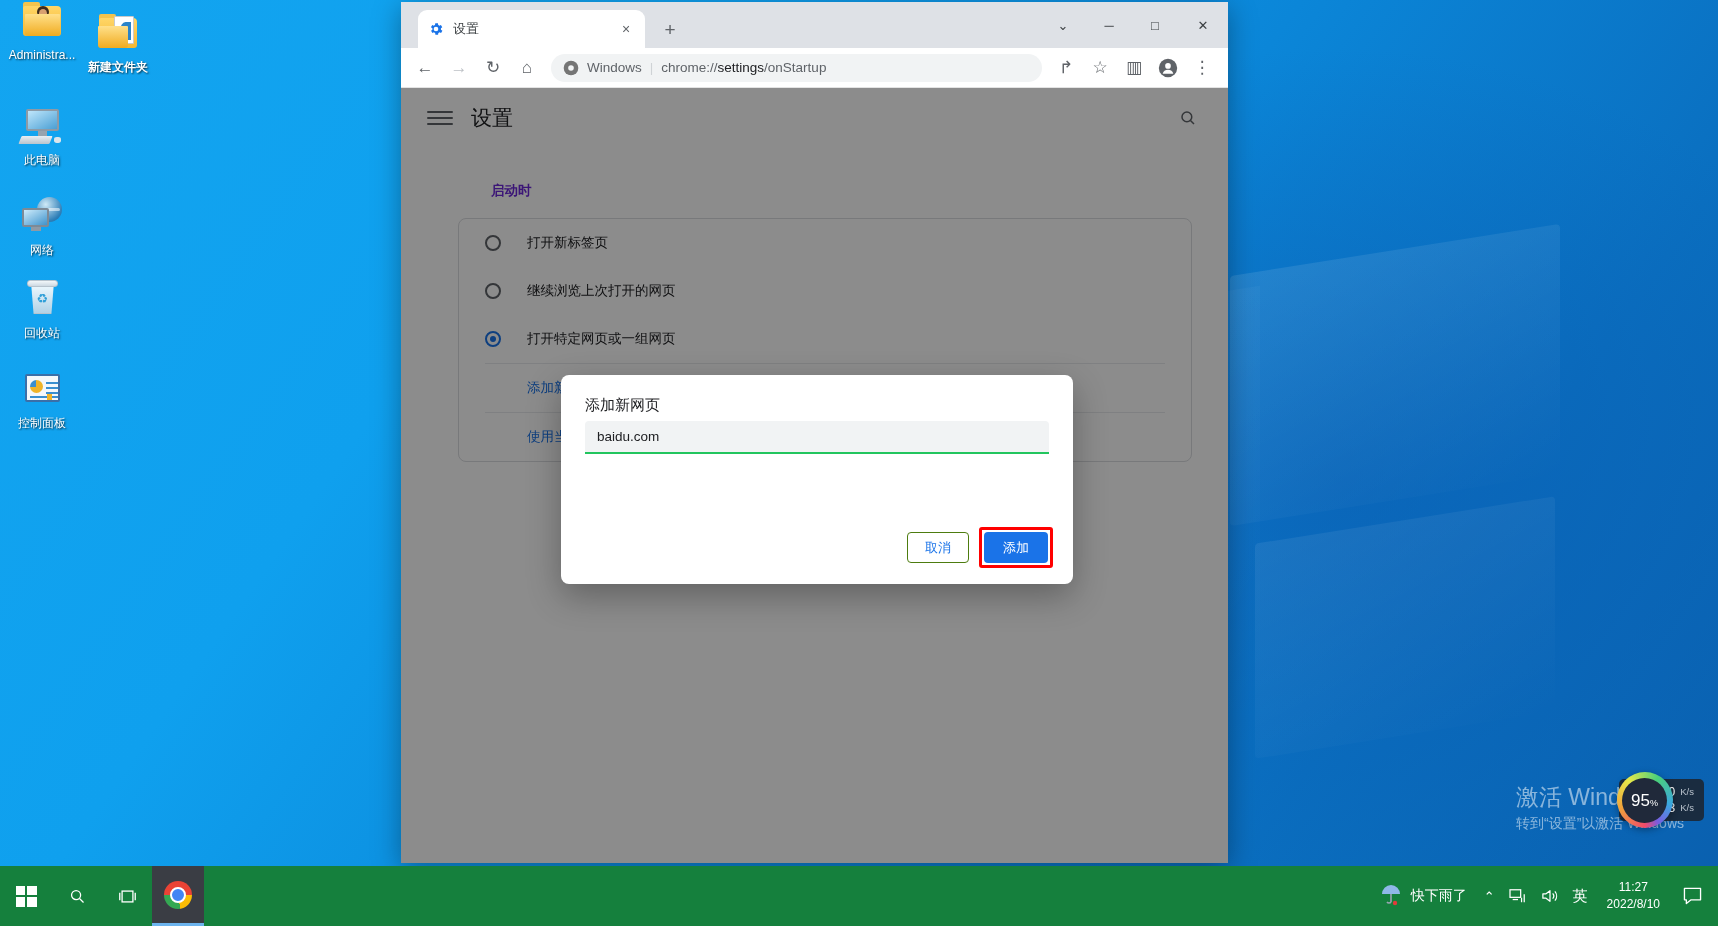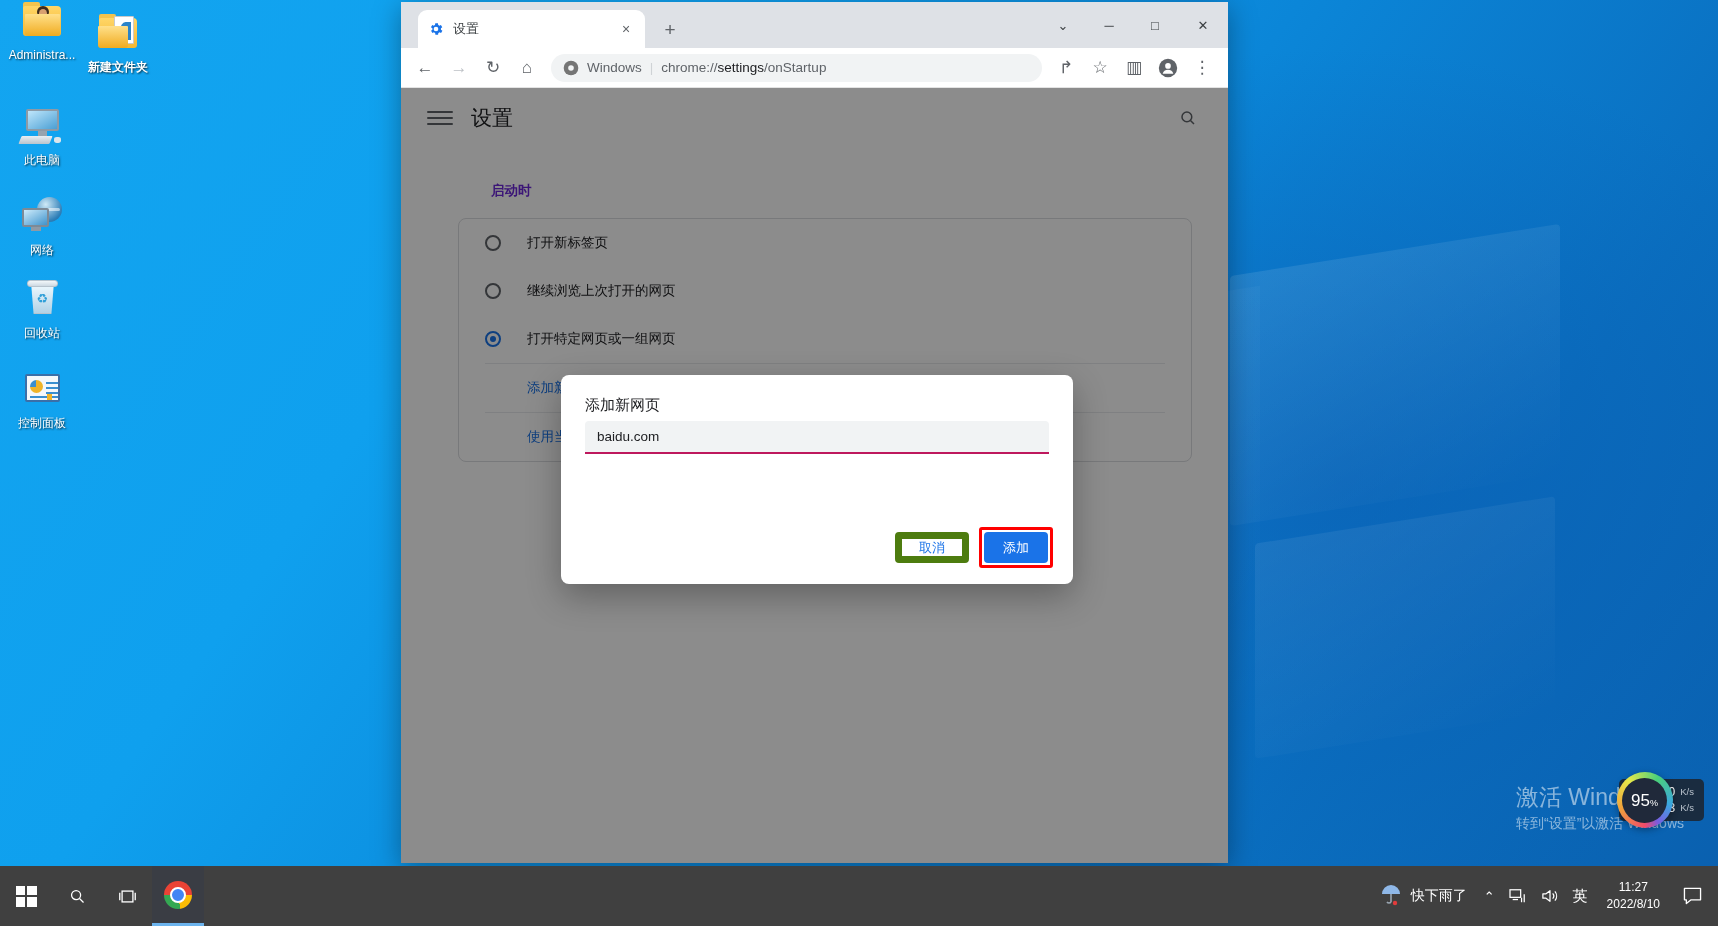--- a/index.html
+++ b/index.html
@@ -346,37 +346,37 @@
     padding: 21px 24px 0 24px;
   }
   #dlg-field-label {
     font-size: 11.5px; color: #1a73e8;
     padding: 12px 24px 0 24px;
   }
   #dlg-input-wrap {
     margin: 6px 24px 0 24px;
     height: 33px;
     background: #f1f3f4;
-    border-bottom: 2px solid #be185d;
+    border-bottom: 2px solid #22c55e;
     border-radius: 4px 4px 0 0;
     display: flex; align-items: center;
     padding: 0 12px;
   }
   #dlg-input {
     border: 0; outline: 0; background: transparent;
     width: 100%; font-size: 13.5px; color: #202124;
     font-family: "Liberation Sans", "DejaVu Sans", sans-serif;
   }
   #dlg-actions {
     position: absolute; right: 20px; bottom: 16px;
     display: flex; align-items: center; gap: 10px;
   }
   #btn-cancel {
     height: 31px; padding: 0 17px;
-    border: 7px solid #4d7c0f; border-radius: 4px;
+    border: 1px solid #4d7c0f; border-radius: 4px;
     background: #fff; color: #1a73e8; font-size: 13px;
     display: flex; align-items: center; justify-content: center;
     font-family: "Liberation Sans", "DejaVu Sans", sans-serif;
   }
   #btn-add-highlight {
     border: 3px solid #ff0000;
     border-radius: 3px;
     padding: 2px;
     background: #fff;
   }
@@ -436,21 +436,21 @@
     display: flex; align-items: baseline; justify-content: center;
     color: #fff;
   }
   #cpu-val { font-size: 17px; line-height: 45px; }
   #cpu-pct { font-size: 9px; }
 
   
   #taskbar {
     position: absolute; left: 0; bottom: 0;
     width: 1718px; height: 60px;
-    background: #404040;
+    background: #15803d;
     display: flex; align-items: center;
     z-index: 60;
   }
   #start-btn {
     width: 52px; height: 60px;
     display: flex; align-items: center; justify-content: center;
   }
   .win-logo {
     width: 21px; height: 21px;
     display: grid; grid-template-columns: 1fr 1fr; grid-template-rows: 1fr 1fr;

